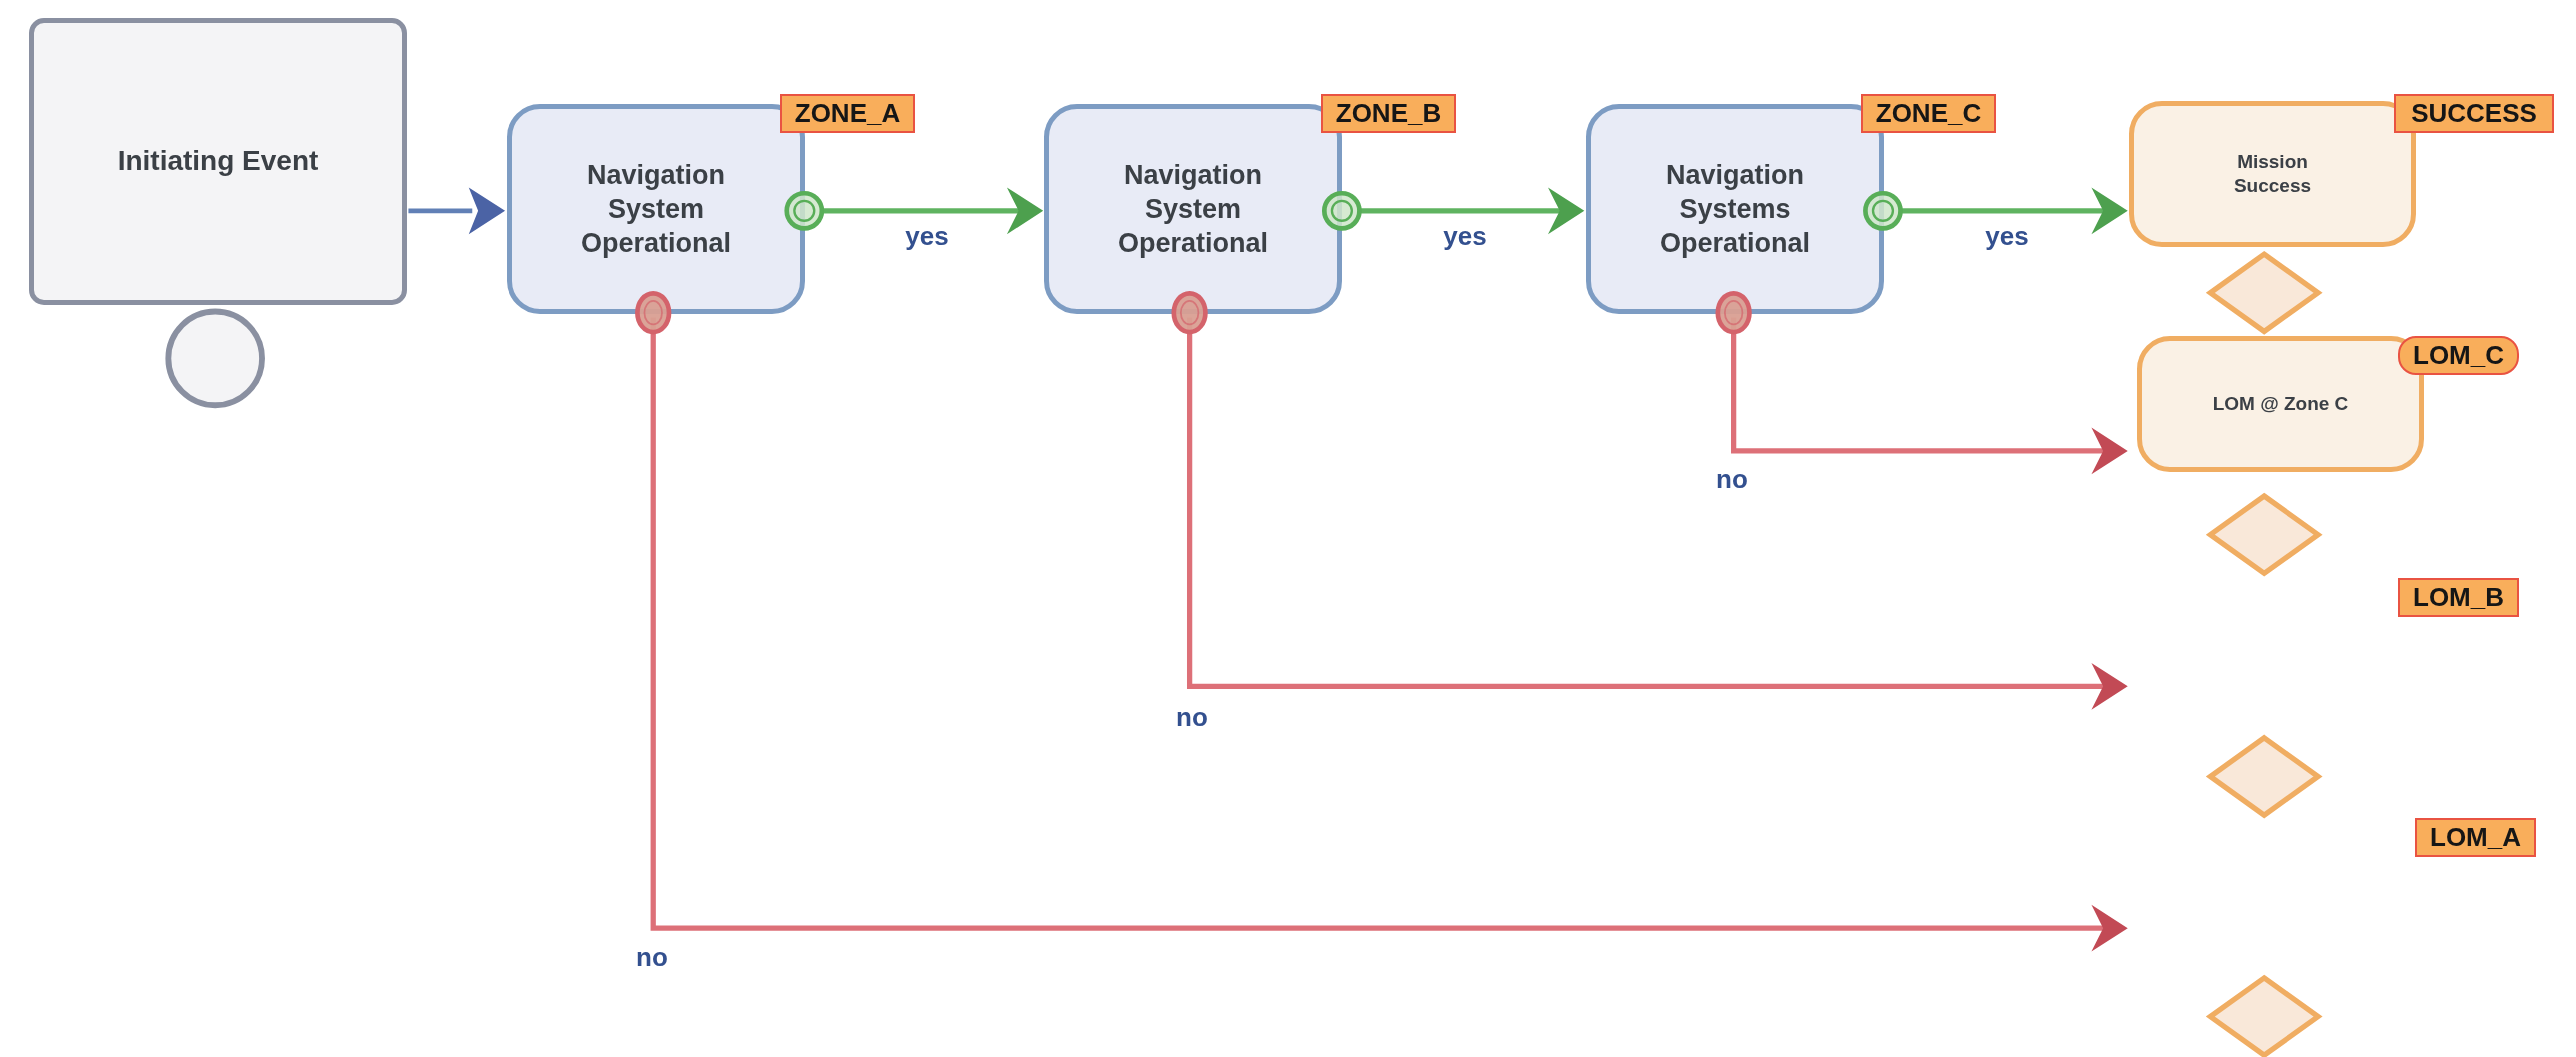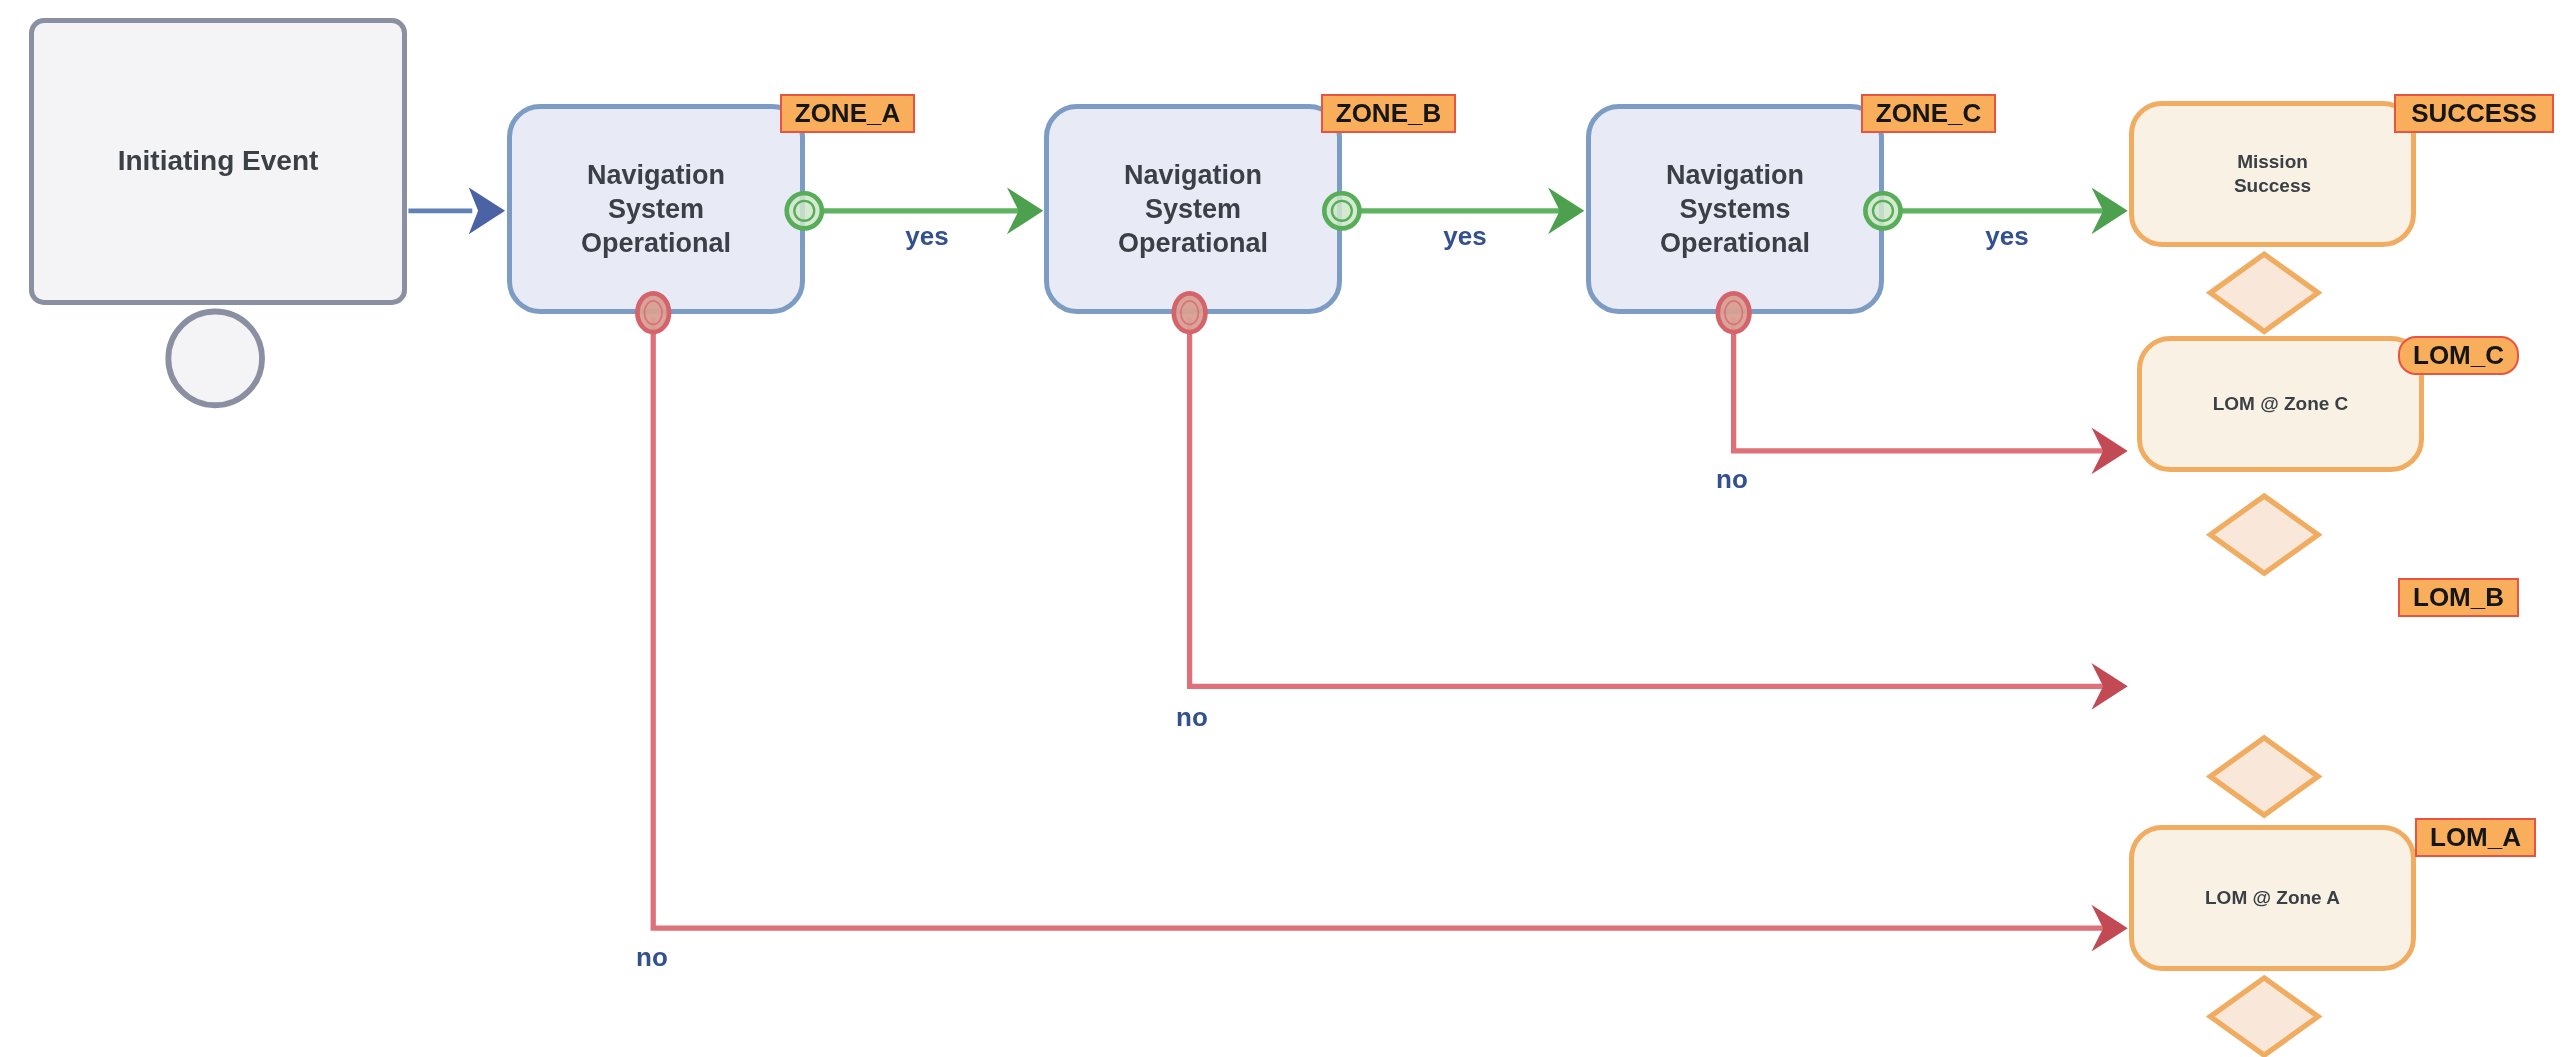--- a/index.html
+++ b/index.html
@@ -161,23 +161,20 @@
   <div class="node end" style="left:2129px;top:101px;width:287px;height:146px;">
     <div class="node-label">Mission
 Success</div>
   </div>
 
   <div class="node end" style="left:2129px;top:336px;width:287px;height:136px;margin-left:8px;">
     <div class="node-label">LOM @ Zone C</div>
   </div>
 
 
-  <div class="node end" style="left:2129px;top:825px;width:287px;height:146px;">
-    <div class="node-label">LOM @ Zone A</div>
-  </div>
 
   <div class="tag" style="left:780px;top:94px;width:135px;">ZONE_A</div>
   <div class="tag" style="left:1321px;top:94px;width:135px;">ZONE_B</div>
   <div class="tag" style="left:1861px;top:94px;width:135px;">ZONE_C</div>
   <div class="tag" style="left:2394px;top:94px;width:160px;">SUCCESS</div>
   <div class="tag" style="left:2398px;top:336px;width:121px;border-radius:18px;">LOM_C</div>
   <div class="tag" style="left:2398px;top:578px;width:121px;">LOM_B</div>
   <div class="tag" style="left:2398px;top:818px;width:121px;margin-left:17px;">LOM_A</div>
 
   <div class="edge-label centered" style="left:927px;top:221px;">yes</div>

